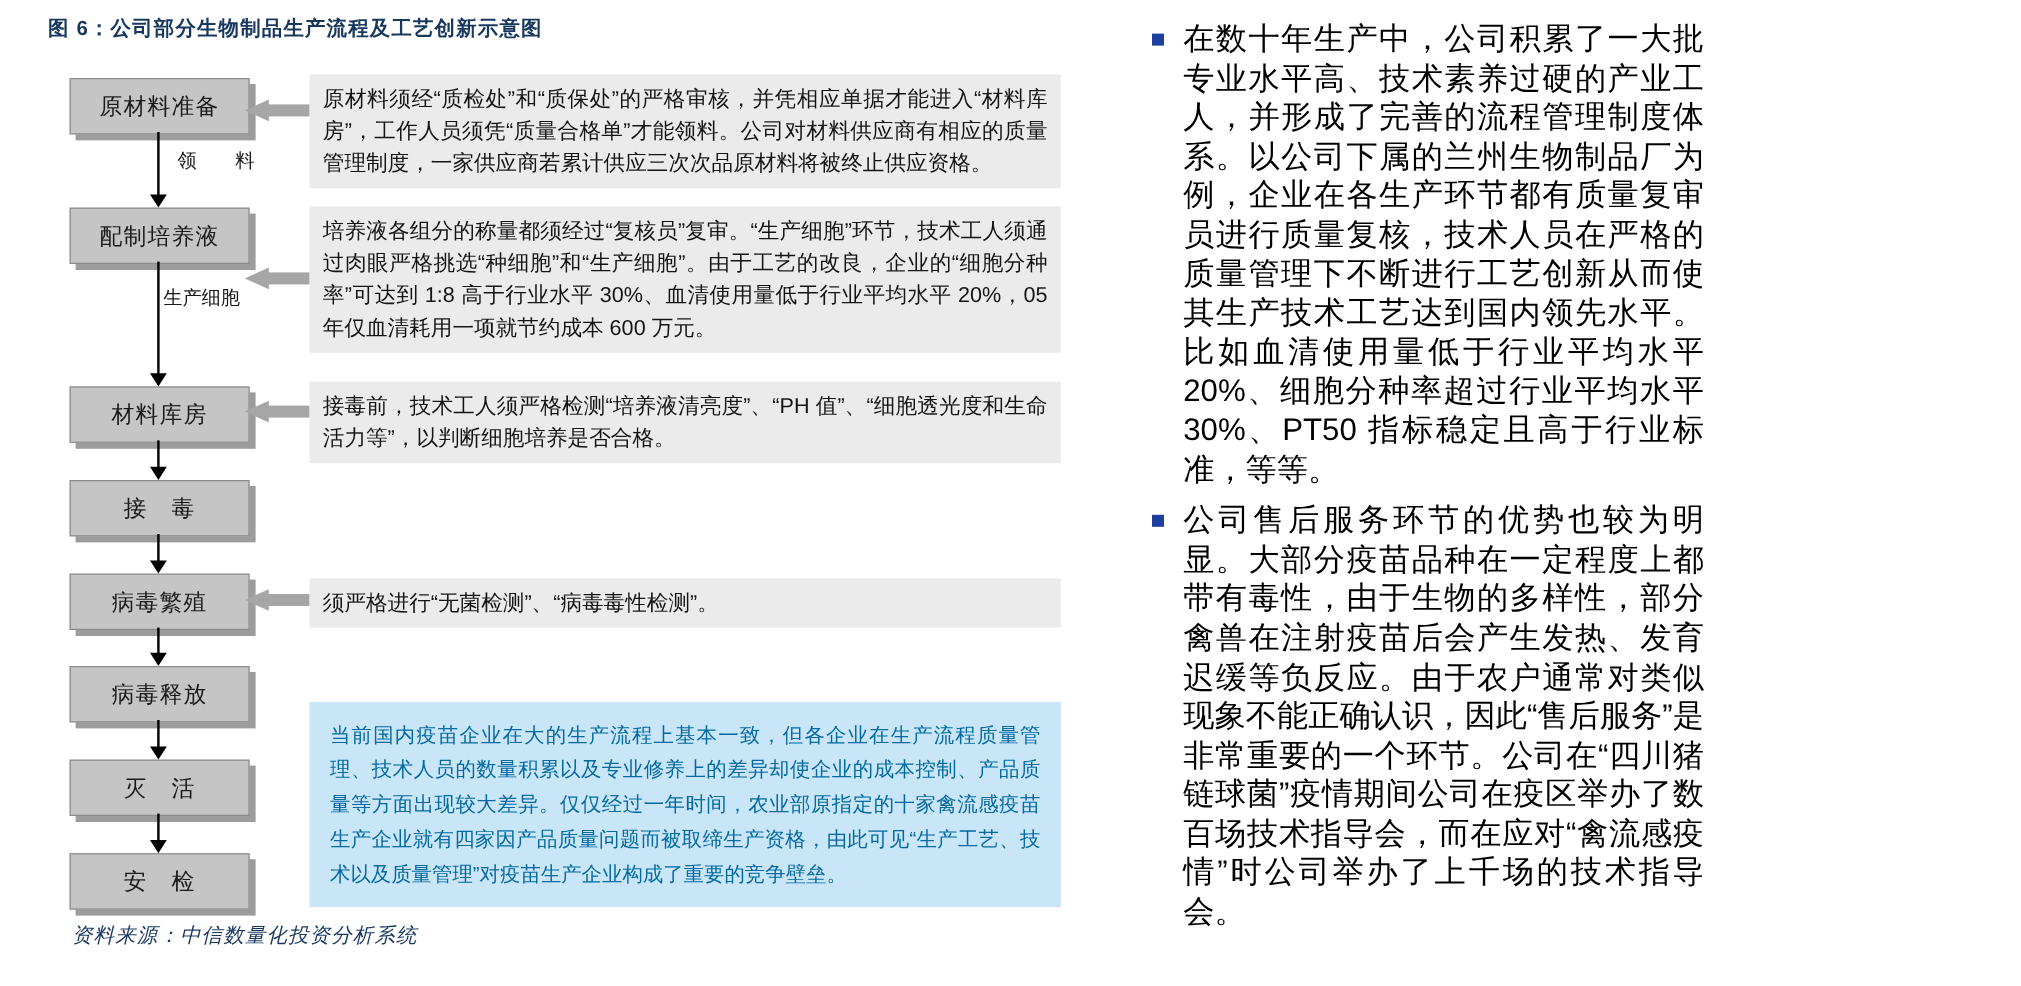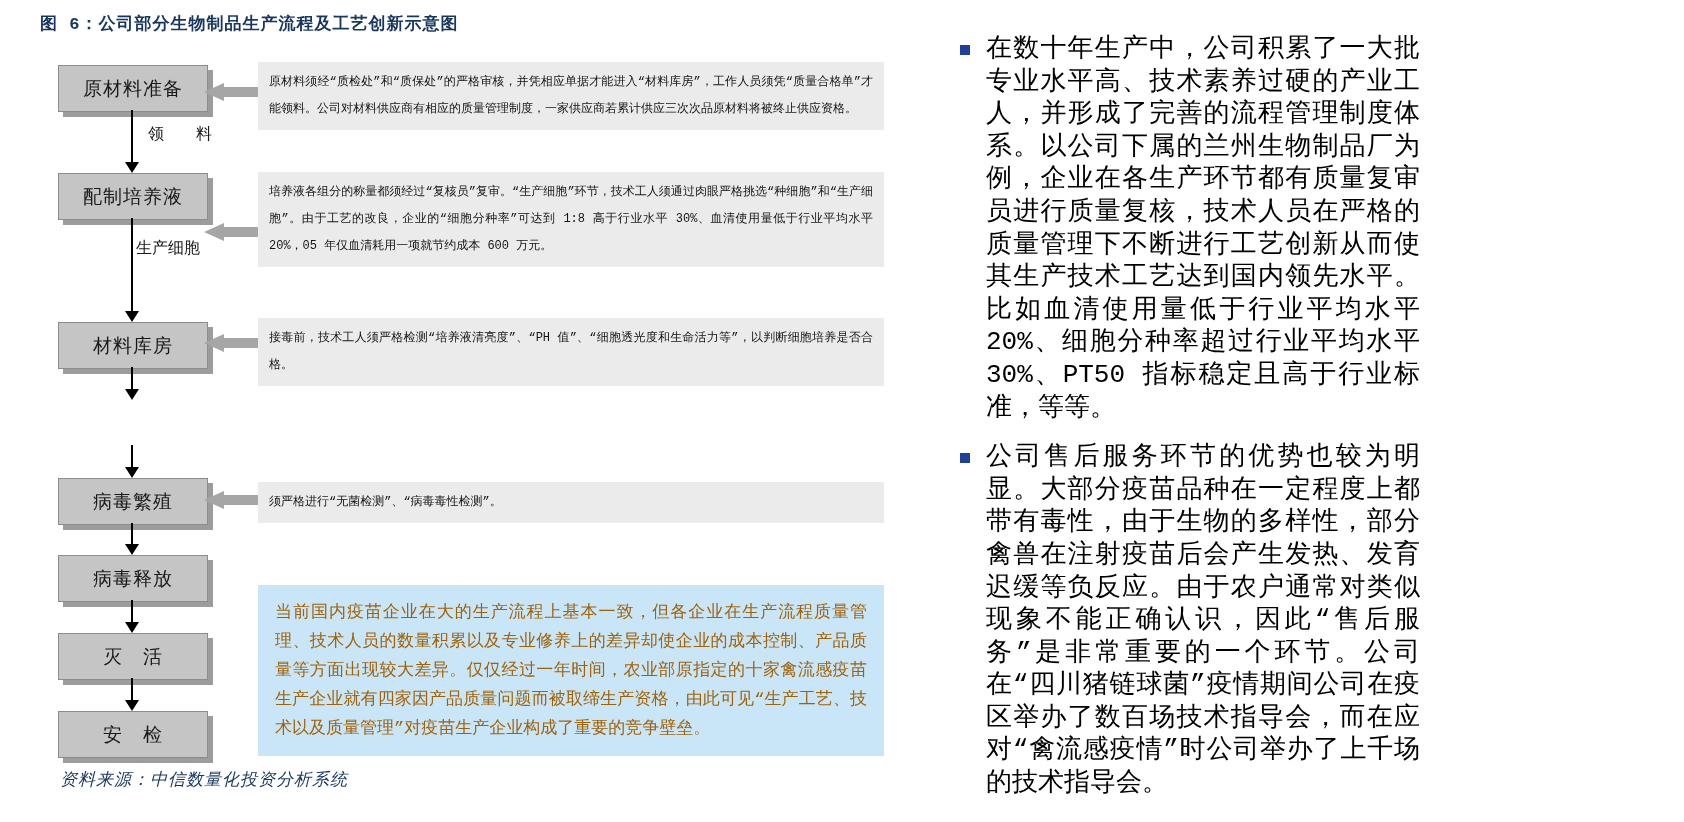--- a/index.html
+++ b/index.html
@@ -1,17 +1,17 @@
 <!DOCTYPE html>
 <html><head>
 <meta charset="utf-8">
 <style>
   html,body{margin:0;padding:0;background:#ffffff;}
   #page{position:relative;width:1600px;height:822px;background:#ffffff;overflow:hidden;
-        font-family:Liberation Mono, monospace;color:#111;}
+        font-family:Liberation Sans, sans-serif;color:#111;}
 
   
   .fig-title{position:absolute;left:40px;top:12px;font-size:17px;font-weight:bold;color:#17375E;letter-spacing:1px;}
 
   
   .fbox{position:absolute;left:58px;width:148px;height:45px;background:#C5C5C5;
         border:1px solid #8C8C8C;box-shadow:5px 5px 0 0 #9C9C9C;
         display:flex;align-items:center;justify-content:center;
         font-size:19px;color:#1a1a1a;letter-spacing:1px;}
 
@@ -25,45 +25,46 @@
   .harrow{position:absolute;left:204px;width:54px;height:18px;}
   .harrow .hhead{position:absolute;left:0;top:0;width:0;height:0;
         border-top:9px solid transparent;border-bottom:9px solid transparent;border-right:20px solid #A6A6A6;}
   .harrow .hshaft{position:absolute;left:18px;top:4px;right:0;height:10px;background:#A6A6A6;}
 
   
   .edge-label{position:absolute;font-size:16px;color:#1a1a1a;}
 
   
   .ann{position:absolute;left:258px;width:604px;padding:7px 11px;background:#EBEBEB;
-       font-size:12px;line-height:27px;text-align:justify;color:#141414;}
+       font-size:18px;line-height:27px;text-align:justify;color:#141414;}
 
   
   .note{position:absolute;left:258px;top:585px;width:592px;padding:13px 17px;background:#C9E6F8;
-        font-size:17px;line-height:29px;text-align:justify;color:#a16207;}
+        font-size:17px;line-height:29px;text-align:justify;color:#0369a1;}
 
   
   .source{position:absolute;left:60px;top:768px;font-size:17px;font-style:italic;color:#17375E;letter-spacing:1px;}
 
   
   .commentary{position:absolute;left:952px;top:16px;width:468px;}
-  .bullet{display:flex;margin-bottom:10px;margin-top:17px;}
+  .bullet{display:flex;margin-bottom:10px;}
   .bullet .marker{flex:none;width:10px;height:10px;background:#1D409F;margin:12px 16px 0 8px;}
   .bullet .btext{flex:1;font-size:26px;line-height:32.6px;text-align:justify;color:#000;}
 </style>
 </head>
 <body>
 
 <div id="page">
 
   <div class="fig-title">图 6：公司部分生物制品生产流程及工艺创新示意图</div>
 
   <div class="fbox" style="top:173px">配制培养液</div>
   <div class="fbox" style="top:65px">原材料准备</div>
   <div class="fbox" style="top:322px">材料库房</div>
+  <div class="fbox" style="top:400px">接　毒</div>
   <div class="fbox" style="top:478px">病毒繁殖</div>
   <div class="fbox" style="top:555px">病毒释放</div>
   <div class="fbox" style="top:711px">安　检</div>
   <div class="fbox" style="top:633px">灭　活</div>
 
   <div class="varrow" style="top:110px;height:63px">
       <div class="shaft"></div>
       <div class="vhead"></div>
     </div>
   <div class="varrow" style="top:218px;height:104px">

